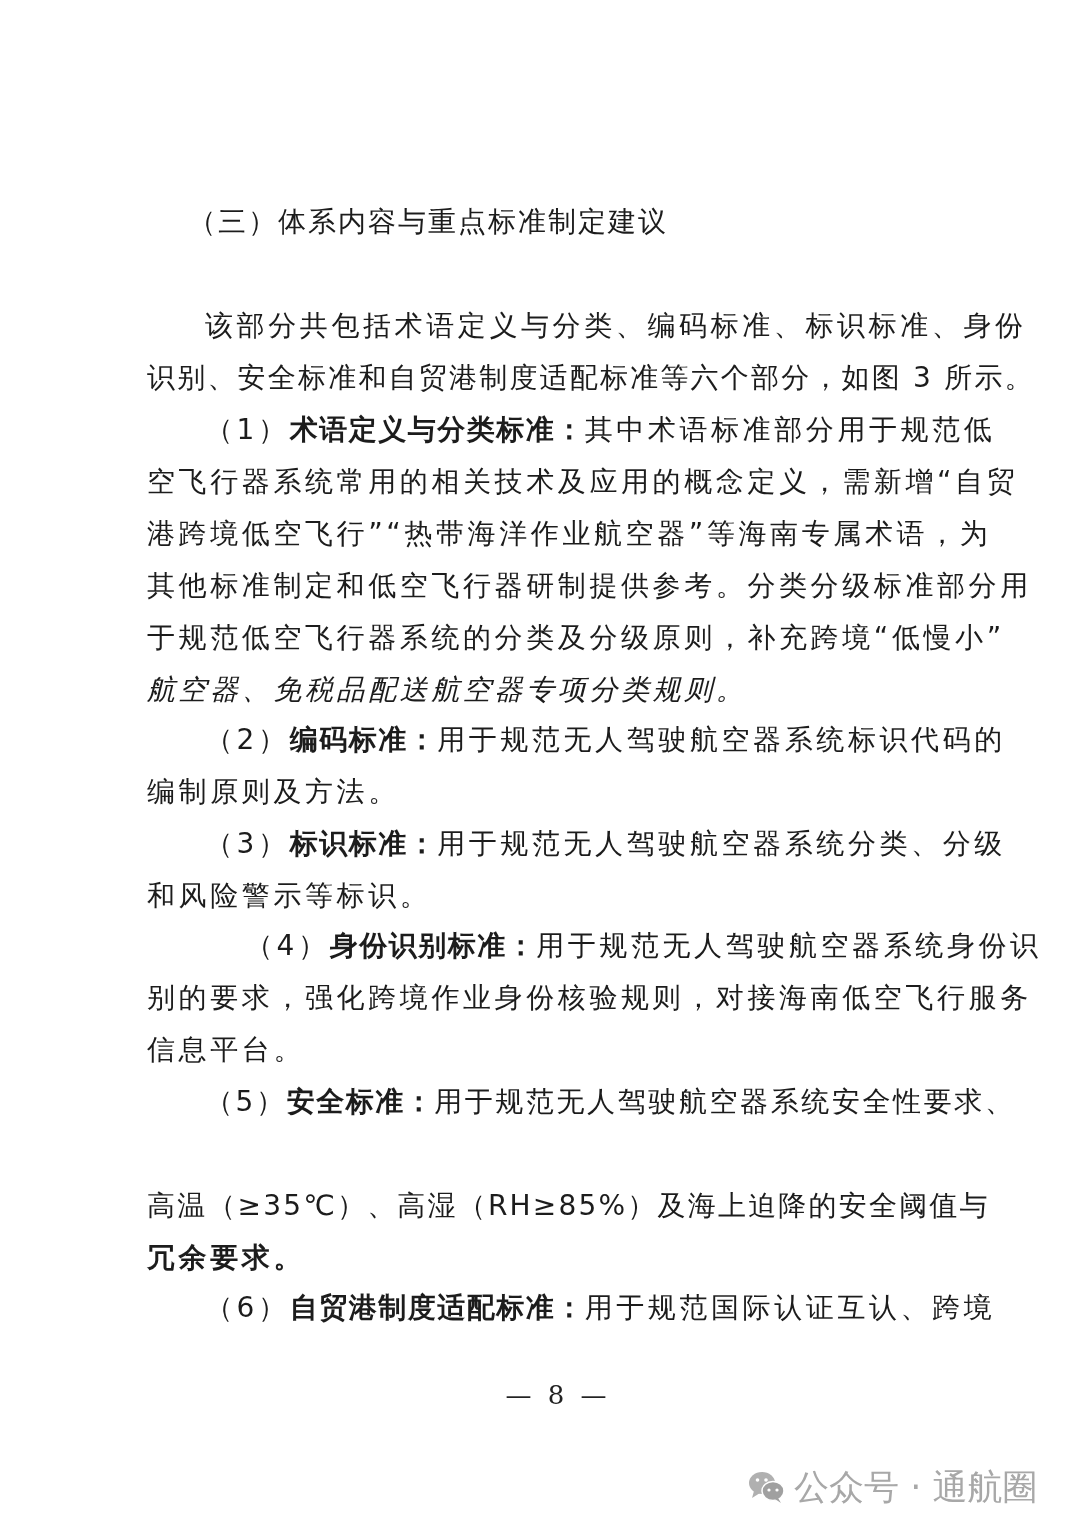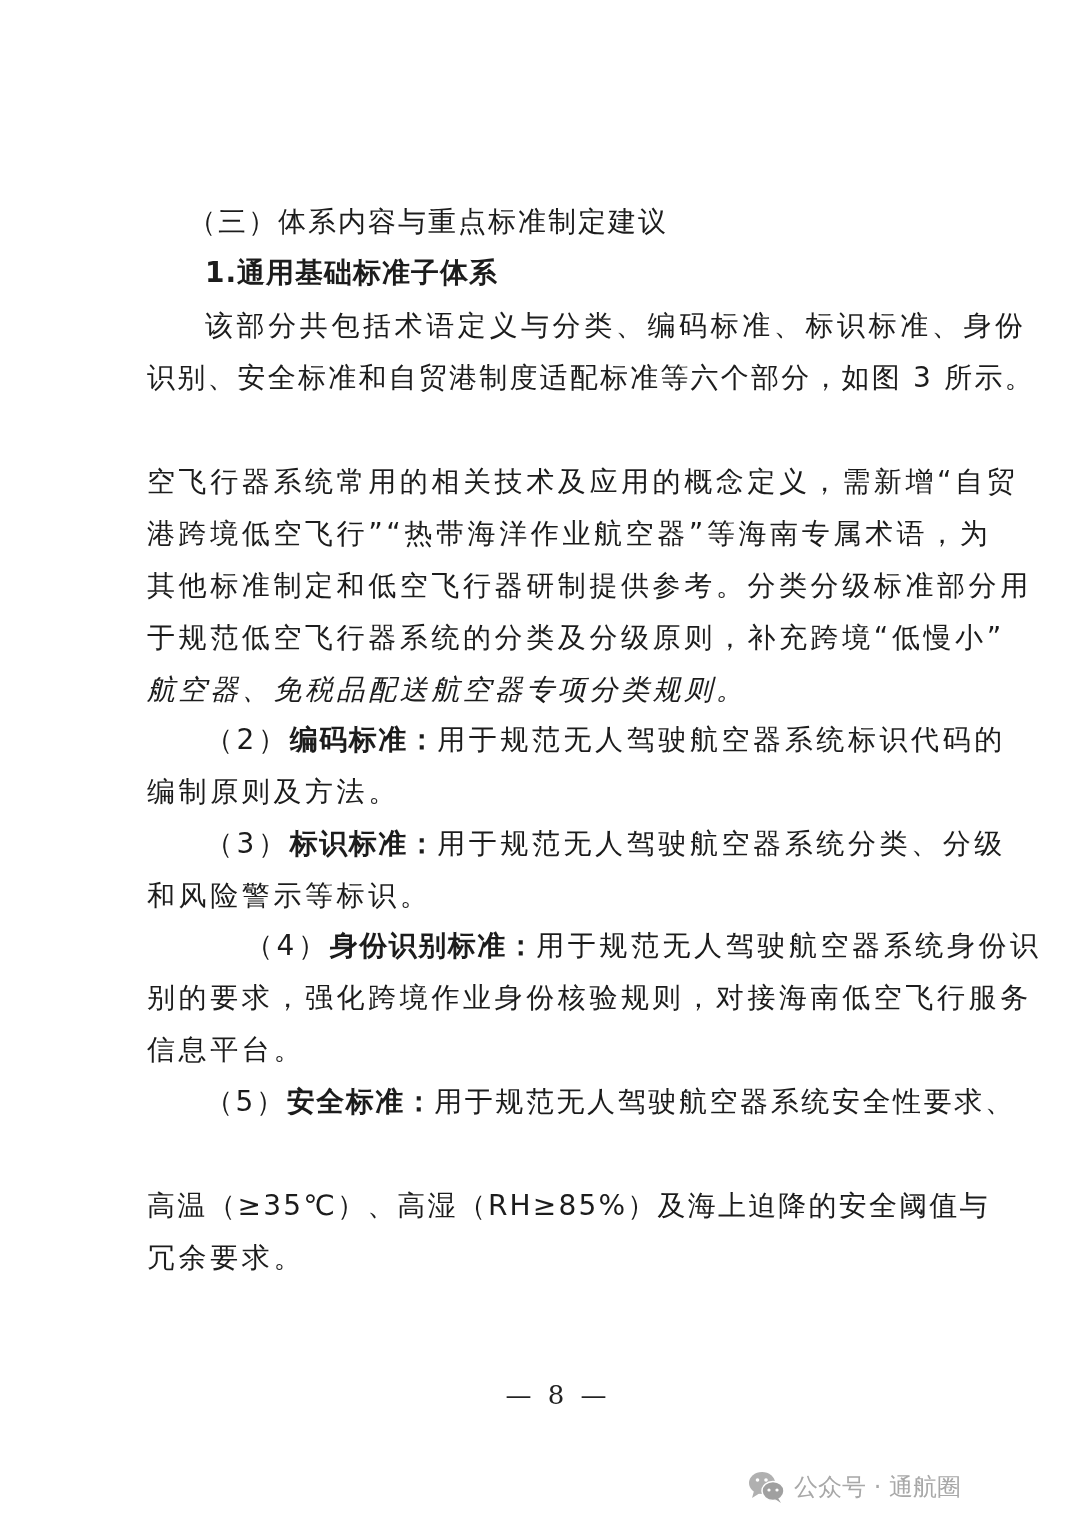--- a/index.html
+++ b/index.html
@@ -20,35 +20,37 @@
     .sub-title { left: 205px; font-weight: bold; letter-spacing: 1px; }
     .bold { font-weight: bold; letter-spacing: 1.5px; }
     .page-number {
       position: absolute; left: 498px; top: 1380px; width: 120px;
       font-family: "DejaVu Serif", serif; font-size: 26px; color: #222;
       text-align: center; letter-spacing: 4px;
     }
     .watermark {
       position: absolute; left: 748px; top: 1467px; height: 40px;
       display: flex; align-items: center; gap: 8px;
-      color: #a8a8a8; font-family: "DejaVu Sans", sans-serif; font-size: 24px;
+      color: #a8a8a8; font-family: "DejaVu Sans", sans-serif; font-size: 35px;
     }
     .wechat-icon { width: 38px; height: 34px; display: inline-block; }
   </style>
 </head>
 <body>
 
 <div class="page">
 
   <div class="line section-title" style="top:204px;">（三）体系内容与重点标准制定建议</div>
-  <div class="line sub-title" style="top:255px;">1.通用基础标准子体系</div>
 
   <div class="line indent" style="top:308px;">该部分共包括术语定义与分类、编码标准、标识标准、身份</div>
   <div class="line" style="top:360px; letter-spacing:2.2px;">识别、安全标准和自贸港制度适配标准等六个部分，如图 3 所示。</div>
 
+  <div class="line indent" style="top:412px;">
+    <span>（1）</span><span class="bold">术语定义与分类标准：</span><span>其中术语标准部分用于规范低</span>
+  </div>
   <div class="line" style="top:464px;">空飞行器系统常用的相关技术及应用的概念定义，需新增“自贸</div>
   <div class="line" style="top:516px;">港跨境低空飞行”“热带海洋作业航空器”等海南专属术语，为</div>
   <div class="line" style="top:620px;">于规范低空飞行器系统的分类及分级原则，补充跨境“低慢小”</div>
   <div class="line" style="top:568px;">其他标准制定和低空飞行器研制提供参考。分类分级标准部分用</div>
   <div class="line" style="top:672px;font-style:italic;">航空器、免税品配送航空器专项分类规则。</div>
 
   <div class="line indent" style="top:722px;">
     <span>（2）</span><span class="bold">编码标准：</span><span>用于规范无人驾驶航空器系统标识代码的</span>
   </div>
   <div class="line" style="top:774px;">编制原则及方法。</div>
@@ -61,22 +63,25 @@
   <div class="line indent" style="top:928px;margin-left:40px;">
     <span>（4）</span><span class="bold">身份识别标准：</span><span>用于规范无人驾驶航空器系统身份识</span>
   </div>
   <div class="line" style="top:980px;">别的要求，强化跨境作业身份核验规则，对接海南低空飞行服务</div>
   <div class="line" style="top:1032px;">信息平台。</div>
 
   <div class="line indent" style="top:1084px; letter-spacing:2.6px;">
     <span>（5）</span><span class="bold">安全标准：</span><span>用于规范无人驾驶航空器系统安全性要求、</span>
   </div>
   <div class="line" style="top:1188px; letter-spacing:2.2px;">高温（≥35℃）、高湿（RH≥85%）及海上迫降的安全阈值与</div>
-  <div class="line" style="top:1240px;">冗余要求。</div>
+  <div class="line" style="top:1240px;font-weight:bold;">冗余要求。</div>
 
+  <div class="line indent" style="top:1290px;">
+    <span>（6）</span><span class="bold">自贸港制度适配标准：</span><span>用于规范国际认证互认、跨境</span>
+  </div>
 
   <div class="page-number">— 8 —</div>
 
   <div class="watermark">
     <span class="wechat-icon">
       <svg width="38" height="34" viewBox="0 0 38 34">
         <ellipse cx="14" cy="13" rx="13" ry="11" fill="#b0b0b0"></ellipse>
         <polygon points="6,21 4,28 12,23" fill="#b0b0b0"></polygon>
         <circle cx="9.5" cy="10" r="1.8" fill="#ffffff"></circle>
         <circle cx="18" cy="10" r="1.8" fill="#ffffff"></circle>

